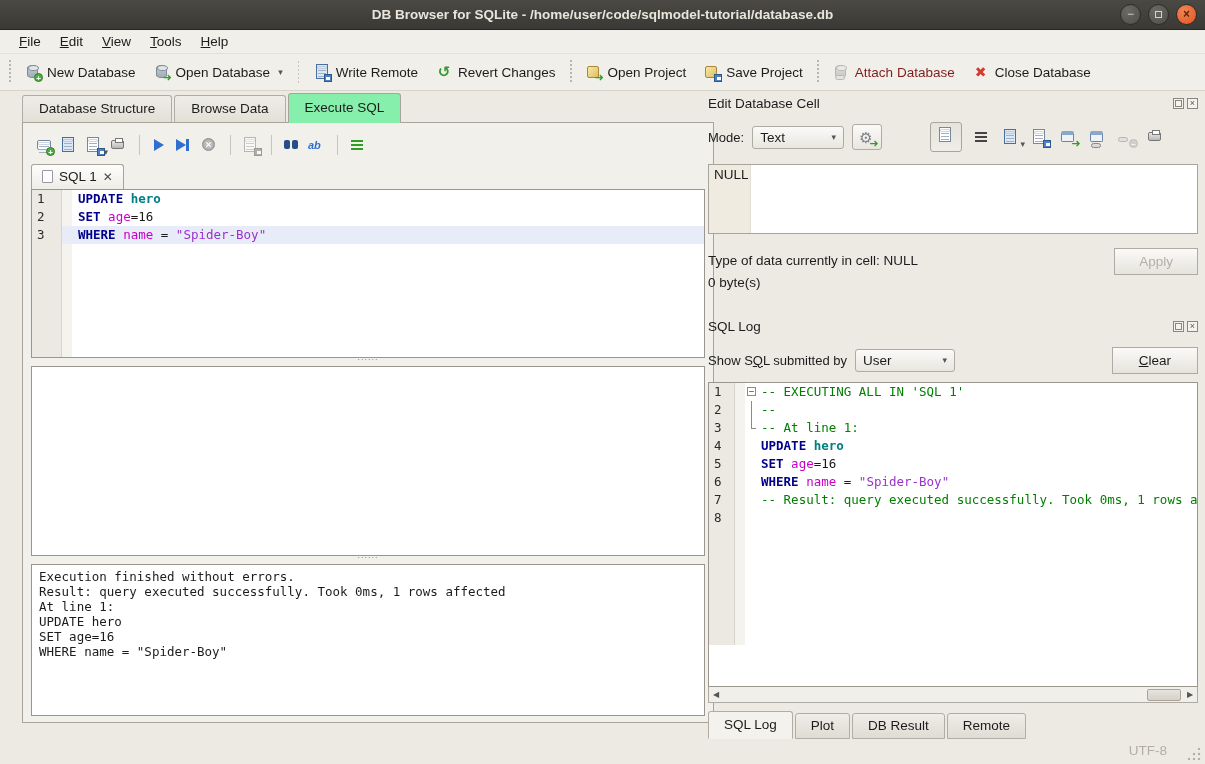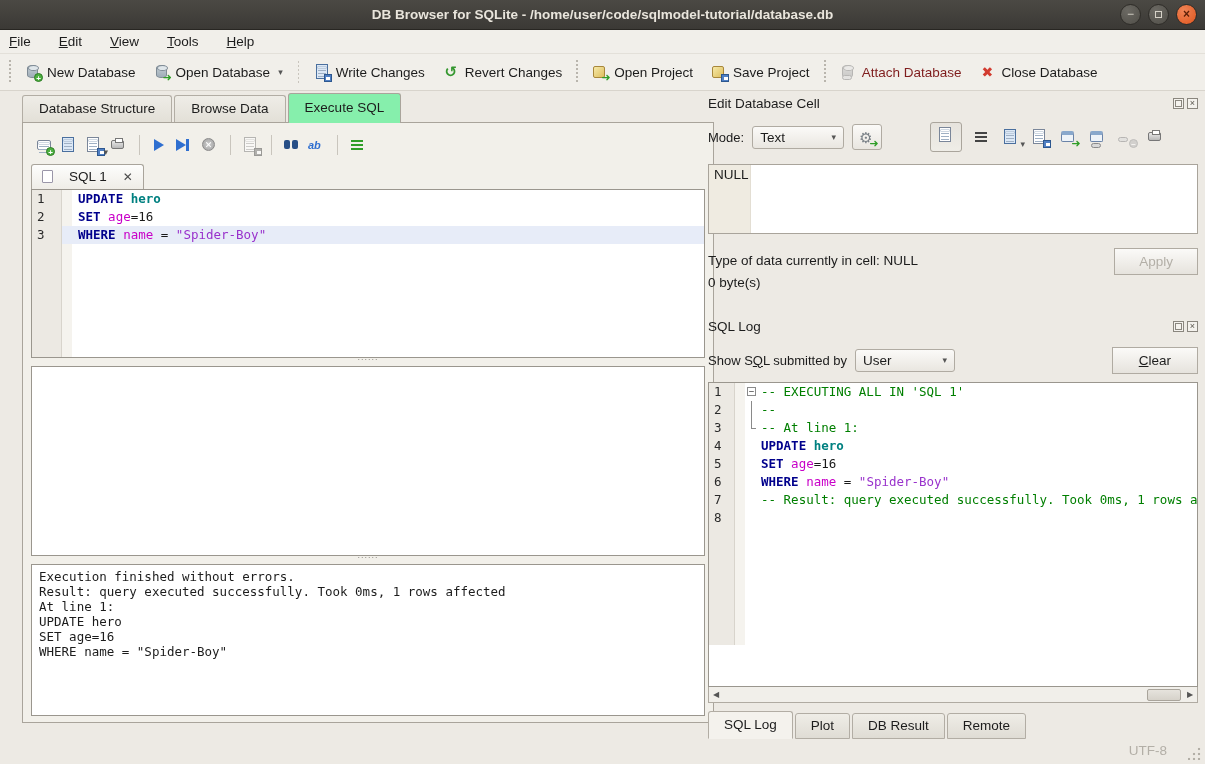--- a/index.html
+++ b/index.html
@@ -18,21 +18,21 @@
   .titlebar .title { color:#e9e5dc; font-weight:bold; font-size:13.5px; }
   .winbtns { position:absolute; right:8px; top:4px; display:flex; gap:7px; }
   .winbtn {
     width:21px; height:21px; border-radius:50%; background:radial-gradient(circle at 35% 30%,#6b6963,#504e48);
     border:1px solid #2e2c28; color:#d6d2c8; font-size:12px; line-height:19px; text-align:center; cursor:default;
   }
   .winbtn.close { background:radial-gradient(circle at 35% 30%,#f08456,#e0561e); color:#5d2008; font-weight:bold; }
   .winbtn .sq { display:inline-block; width:7px; height:7px; border:1.5px solid #d6d2c8; margin-top:5px; }
   
   .menubar {
-    height:24px; background:#F1EFEA; display:flex; align-items:center; gap:10px;
+    height:24px; background:#F1EFEA; display:flex; align-items:center; padding-left:10px; gap:1px;
     border-bottom:1px solid #E3E0D9;
   }
   .menu-item { padding:2px 9px; font-size:13.5px; }
   .menu-item u { text-decoration:underline; }
   
   .toolbar {
     height:37px; background:#F1EFEA; border-bottom:1px solid #D8D4CC;
     display:flex; align-items:center; padding-left:4px;
   }
   .tb-handle { width:6px; height:24px; margin:0 3px;
@@ -89,21 +89,21 @@
     border-bottom:none; border-radius:3px 3px 0 0; margin-right:2px; font-size:13.5px; }
   .mtab.active { background:#86efac; position:relative; z-index:2; padding-top:6px; margin-top:-2px; border-color:#a9a49b; }
   .tab-frame { position:absolute; top:27px; left:0; right:0; bottom:10px; border:1px solid #a9a49b;
     background:#F2F0EA; padding:6px 8px; display:flex; flex-direction:column; }
   
   .sqltb { display:flex; align-items:center; gap:7px; height:32px; flex:none; padding-left:4px; }
   .sqltb .ic { width:18px; height:17px; }
   .vsep { width:1px; height:20px; background:#c9c5bd; margin:0 4px; }
   
   .sqltabbar { height:28px; flex:none; display:flex; align-items:flex-end; }
-  .sqltab { display:flex; align-items:center; gap:16px; background:linear-gradient(#fdfdfc,#EFEDE7);
+  .sqltab { display:flex; align-items:center; gap:6px; background:linear-gradient(#fdfdfc,#EFEDE7);
     border:1px solid #a9a49b; border-bottom:none; border-radius:3px 3px 0 0; padding:4px 10px 5px; font-size:13.5px; }
   .sqltab .closex { color:#4a4a4a; font-weight:bold; font-size:12px; }
   .tinypage { display:inline-block; width:11px; height:13px; background:#fff; border:1px solid #9a96a8; border-radius:1px; }
   
   .editor { background:#fff; border:1px solid #9a968e; overflow:hidden; position:relative;
     font-family:"DejaVu Sans Mono","Liberation Mono",monospace; font-size:12.5px; }
   .ed-main { height:169px; flex:none; }
   .cl { display:flex; height:18px; line-height:18px; white-space:pre; }
   .cl .gut { width:30px; flex:none; background:#ECE9E3; color:#2a2a2a; padding-left:5px; border-right:1px solid #d8d4cc; }
   .cl .margin2 { width:10px; flex:none; background:#F5F3EE; }
@@ -221,21 +221,21 @@
       </span>
     <span>Open Database</span>
     <span class="caret">▾</span>
   </span>
   <span class="tb-sep"></span>
   <span class="tb-btn">
     <span class="ic">
         <span class="pg blue"></span>
         <span class="floppy-badge"></span>
       </span>
-    <span>Write Changes</span>
+    <span>Write Remote</span>
   </span>
   <span class="tb-btn">
     <span class="ic"><span class="glyph revert-g">↺</span></span>
     <span>Revert Changes</span>
   </span>
   <span class="tb-handle"></span>
   <span class="tb-btn">
     <span class="ic">
         <span class="cube"></span>
         <span class="badge arrow">➜</span>

